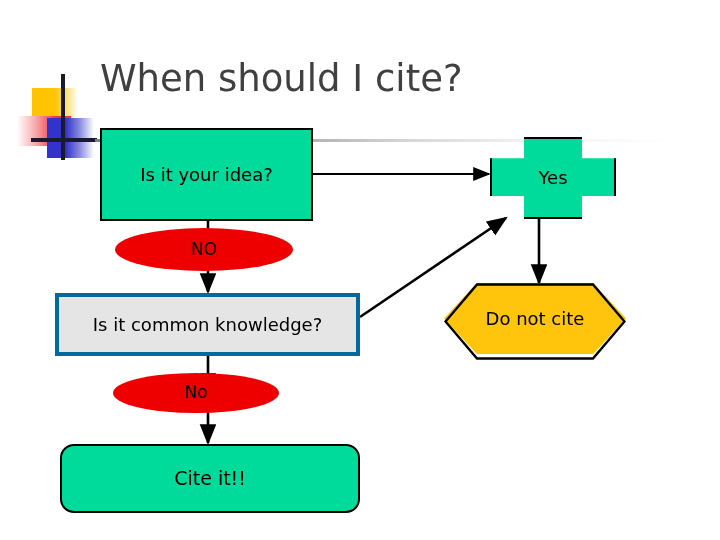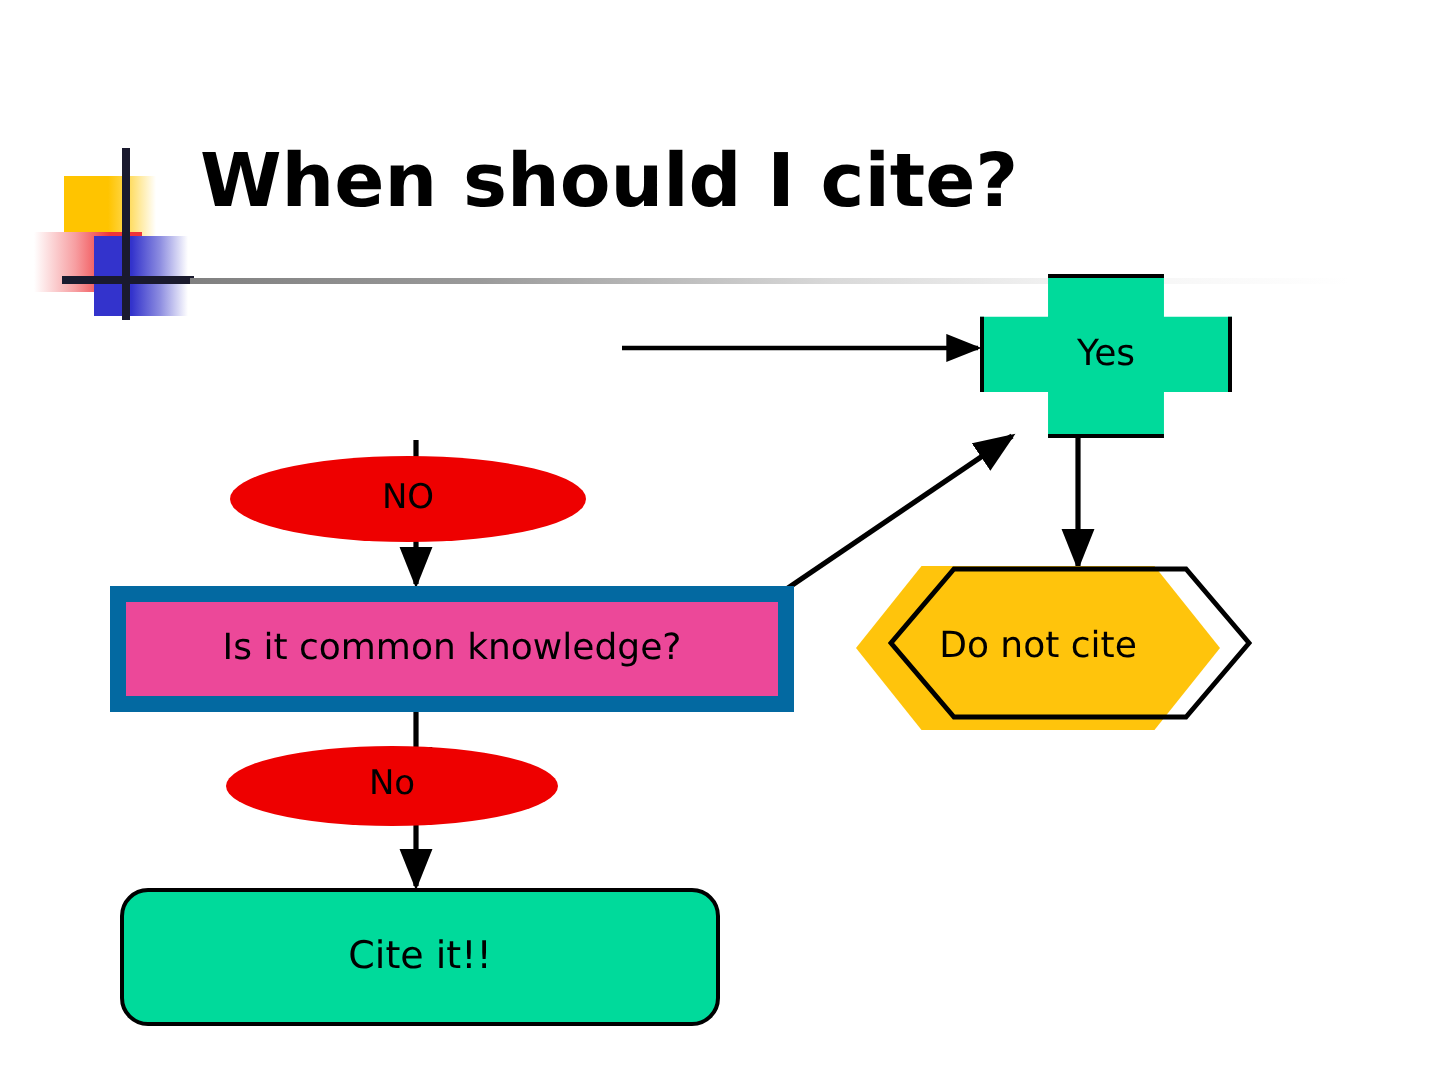--- a/index.html
+++ b/index.html
@@ -55,27 +55,26 @@
     top: 138px;
     width: 66px;
     height: 4px;
     background: #1A1A2E;
   }
 
   
   .title {
     position: absolute;
     left: 100px;
-    top: 72px;
+    top: 60px;
     font-size: 37px;
-    color: #000000;
+    color: #404040;
     letter-spacing: 0px;
     white-space: nowrap;
     line-height: 1;
-    font-weight: bold;
   }
 
   
   .divider {
     position: absolute;
     left: 95px;
     top: 139px;
     width: 580px;
     height: 3px;
     background: linear-gradient(to right, #808080 0%, #9a9a9a 25%, #d8d8d8 55%, #f2f2f2 75%, #ffffff 100%);
@@ -132,34 +131,34 @@
     height: 43px;
     background: #EE0000;
     border-radius: 50%;
     font-size: 17px;
   }
 
   .box-common {
     position: absolute;
     left: 55px;
     top: 293px;
-    width: 342px;
+    width: 305px;
     height: 63px;
-    background: #ec4899;
-    border: 8px solid #0369a1;
+    background: #e5e5e5;
+    border: 4px solid #0369a1;
     box-sizing: border-box;
     font-size: 18px;
   }
 
   .hex-donotcite {
     position: absolute;
-    left: 428px;
+    left: 444px;
     top: 283px;
     width: 182px;
-    height: 82px;
+    height: 71px;
     background: #FFC40C;
     clip-path: polygon(18% 0%, 82% 0%, 100% 50%, 82% 100%, 18% 100%, 0% 50%);
     font-size: 18px;
   }
   .hex-border {
     position: absolute;
     left: 444px;
     top: 283px;
     width: 182px;
     height: 77px;
@@ -233,20 +232,23 @@
 
     <line x1="360" y1="317" x2="506" y2="218" stroke="#000000" stroke-width="2.6" marker-end="url(#ah)"></line>
 
     <line x1="539" y1="219" x2="539" y2="283" stroke="#000000" stroke-width="2.6" marker-end="url(#ah)"></line>
 
     <line x1="208" y1="355" x2="208" y2="392" stroke="#000000" stroke-width="2.6" marker-end="url(#ah)"></line>
 
     <line x1="208" y1="404" x2="208" y2="443" stroke="#000000" stroke-width="2.6" marker-end="url(#ah)"></line>
   </svg>
 
+  <div class="box-idea">
+    <div class="shape-text">Is it your idea?</div>
+  </div>
 
   <div class="cross-yes">
     <div class="shape-text">Yes</div>
   </div>
 
   <div class="ellipse-no-upper">
     <div class="shape-text">NO</div>
   </div>
 
   <div class="box-common">

